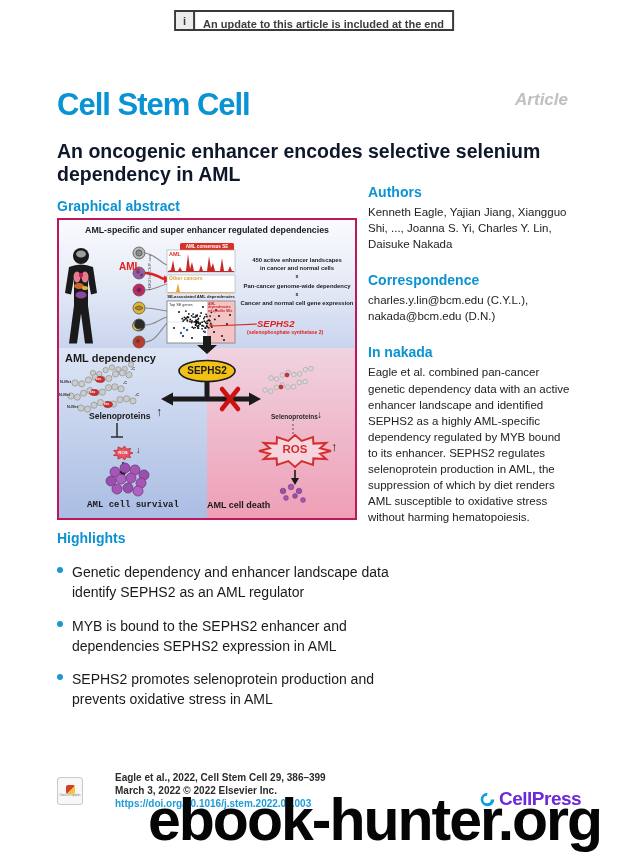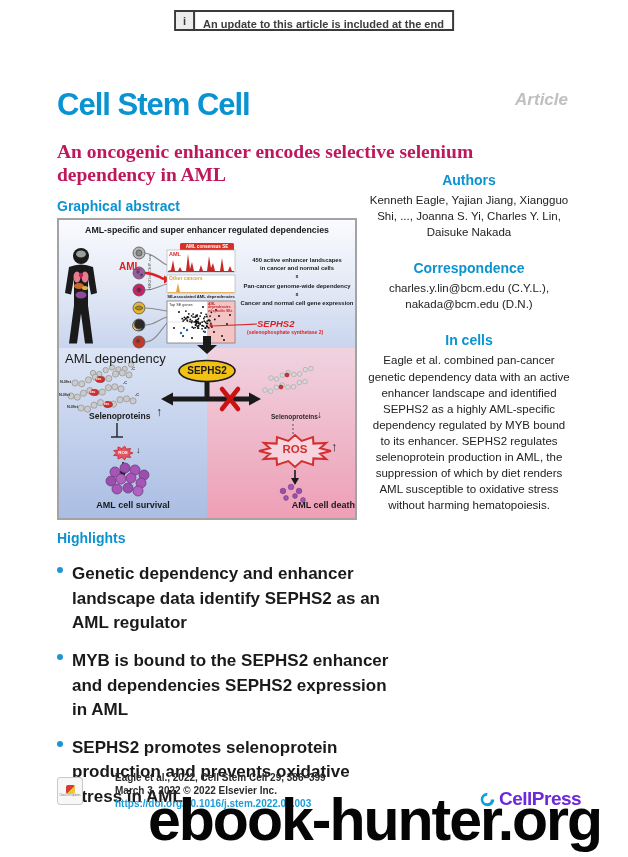--- a/index.html
+++ b/index.html
@@ -9,73 +9,73 @@
   
   .banner{position:absolute;top:10px;left:50%;transform:translateX(-50%);display:flex;align-items:stretch;border:2px solid #3a3a3a;background:#fff;height:21px;box-sizing:border-box;}
   .banner-i{width:17px;display:flex;align-items:center;justify-content:center;background:#ececec;border-right:2px solid #3a3a3a;font-size:11px;font-weight:bold;color:#3a3a3a;}
   .banner-text{display:flex;align-items:center;padding:12px 8px;font-size:11px;font-weight:bold;color:#3d3d3d;white-space:nowrap;}
 
   
   .journal-row{position:absolute;left:57px;top:88px;width:511px;display:flex;justify-content:space-between;align-items:flex-start;}
   .journal-logo{font-size:31px;font-weight:bold;color:#0a93d2;letter-spacing:-1px;line-height:1.1;}
   .article-type{font-size:17px;font-weight:bold;color:#c0c0c0;margin-top:2px;font-style:italic;}
 
-  .title{position:absolute;left:57px;top:140px;width:518px;margin:0;font-size:19.5px;line-height:1.2;font-weight:bold;color:#be185d;font-family:Liberation Serif, serif;}
+  .title{position:absolute;left:57px;top:140px;width:518px;margin:0;font-size:19.5px;line-height:1.2;font-weight:bold;color:#0f172a;}
 
   .sec-heading{font-size:14px;font-weight:bold;color:#0a93d2;}
   .ga-heading{position:absolute;left:57px;top:198px;}
 
   
-  .figure{position:absolute;left:57px;top:218px;width:300px;height:302px;border:2px solid #a3a3a3;box-sizing:border-box;background:#fff;}
+  .figure{position:absolute;left:57px;top:218px;width:300px;height:302px;border:2px solid #be185d;box-sizing:border-box;background:#fff;}
   .ga-top{position:absolute;left:0;top:0;width:296px;height:128px;background:linear-gradient(180deg,#fafbfe 0%,#e2e8f5 55%,#c9d5ee 100%);}
   .ga-bl{position:absolute;left:0;top:128px;width:148px;height:170px;background:linear-gradient(180deg,#dde5f5 0%,#aabde3 100%);}
   .ga-br{position:absolute;left:148px;top:128px;width:148px;height:170px;background:linear-gradient(180deg,#f0d3e0 0%,#ee9fb6 100%);}
   .figure svg{position:absolute;left:0;top:0;}
   .fl{position:absolute;color:#1a1a1a;line-height:1.15;}
   .ga-title{left:0;top:5px;width:296px;text-align:center;font-size:8.8px;font-weight:bold;}
   .aml-label{left:60px;top:41px;font-size:10px;font-weight:bold;color:#e02020;}
   .track-banner{left:121px;top:23.5px;width:54px;text-align:center;font-size:4.6px;font-weight:bold;color:#fff;}
   .track1-label{left:110px;top:31px;font-size:5.5px;font-weight:bold;color:#d32f2f;}
   .track2-label{left:110px;top:56px;font-size:5px;font-weight:bold;color:#d9a43b;}
   .yaxis-label{left:88px;top:70px;font-size:5.5px;color:#555;transform:rotate(-90deg) scale(.75);transform-origin:left top;white-space:nowrap;}
   .scatter-header{left:104px;top:75px;width:76px;text-align:center;font-size:4.2px;font-weight:bold;color:#222;}
   .scatter-left{left:110px;top:82.5px;font-size:3.8px;color:#333;}
   .scatter-zone{left:149px;top:82.5px;width:26px;font-size:3.4px;font-weight:bold;color:#c62828;}
   .criteria{left:180px;top:37px;width:116px;text-align:center;font-size:5.9px;font-weight:bold;color:#1a1a1a;}
   .criteria .x{font-size:5.2px;margin:2.5px 0;}
   .criteria div{margin-bottom:1px;}
   .gene-label{left:198px;top:99px;font-size:9.5px;font-weight:bold;font-style:italic;color:#e02020;}
   .gene-sub{left:188px;top:110px;width:108px;font-size:5px;font-weight:bold;color:#e02020;}
-  .dep-label{left:6px;top:132px;font-size:13px;font-weight:normal;}
+  .dep-label{left:6px;top:132px;font-size:11px;font-weight:bold;}
   .sephs2-node{left:120px;top:145px;width:56px;text-align:center;font-size:10px;font-weight:bold;}
   .nmet{font-size:4px;font-weight:bold;color:#333;}
   .cterm{font-size:4px;font-weight:bold;color:#333;}
   .sec{font-size:3.2px;font-weight:bold;color:#fff;}
   .seleno-l{left:30px;top:192px;font-size:8.5px;font-weight:bold;}
   .arrow-up-l{left:97px;top:186px;font-size:12px;font-weight:bold;}
   .ros-small-label{left:56px;top:229.5px;width:16px;text-align:center;font-size:4.4px;font-weight:bold;color:#fff;}
   .arrow-dn-s{left:77px;top:225px;font-size:9px;font-weight:bold;}
-  .survival-label{left:0;top:280px;width:148px;text-align:center;font-size:9px;font-weight:bold;}
+  .survival-label{left:0;top:280px;width:148px;text-align:center;font-size:9px;font-weight:bold;font-family:Liberation Mono, monospace;}
   .seleno-r{left:212px;top:193px;font-size:6.5px;font-weight:bold;color:#2a2a2a;}
   .arrow-dn-r{left:258px;top:189px;font-size:10px;font-weight:bold;}
   .ros-big-label{left:218px;top:223px;width:36px;text-align:center;font-size:11.5px;font-weight:bold;color:#d32f2f;}
   .arrow-up-r{left:272px;top:220px;font-size:13px;font-weight:bold;}
-  .death-label{left:148px;top:280px;width:148px;text-align:right;font-size:9px;font-weight:bold;}
-
-  
-  .right-col{position:absolute;left:368px;top:172px;width:202px;text-align:center;}
+  .death-label{left:148px;top:280px;width:148px;text-align:left;font-size:9px;font-weight:bold;}
+
+  
+  .right-col{position:absolute;left:368px;top:184px;width:202px;}
   .right-col .body{font-size:11.5px;font-weight:normal;color:#222;line-height:1.4;margin-top:4px;}
   .right-col .gap{margin-top:20px;}
 
   
   .highlights{position:absolute;left:57px;top:530px;width:342px;}
   .highlights ul{list-style:none;margin:16px 0 0 0;padding:0;}
   .highlights li{display:flex;gap:9px;margin-bottom:13px;}
   .hl-dot{flex:0 0 auto;width:6px;height:6px;border-radius:50%;background:#1f96d4;margin-top:5px;}
-  .hl-text{font-size:17px;font-weight:bold;color:#1a1a1a;line-height:1.45;}
+  .hl-text{font-size:14px;font-weight:normal;color:#1a1a1a;line-height:1.45;}
 
   
   .update-badge{position:absolute;left:57px;top:777px;width:24px;height:26px;border:1px solid #c9c9c9;border-radius:3px;background:#f7f7f7;display:flex;flex-direction:column;align-items:center;justify-content:center;gap:1px;}
   .badge-mark{width:9px;height:9px;border-radius:2px;background:linear-gradient(135deg,#d83a2e 55%,#f3c33c 55%);}
   .badge-text{font-size:2.6px;color:#777;text-align:center;line-height:1.1;}
   .footer-text{position:absolute;left:115px;top:771px;font-size:10px;font-weight:bold;color:#2b2b2b;line-height:1.32;}
   .footer-doi{color:#1e9cd7;}
   .cellpress{position:absolute;left:479px;top:788px;display:flex;align-items:center;gap:3px;}
   .cp-icon{width:17px;height:17px;}
   .cp-text{font-size:19px;font-weight:bold;color:#6d28d9;letter-spacing:-0.5px;}
@@ -413,21 +413,21 @@
     <div class="fl ros-big-label">ROS</div>
     <div class="fl arrow-up-r">↑</div>
     <div class="fl death-label">AML cell death</div>
   </div>
 
   <div class="right-col">
     <div class="sec-heading">Authors</div>
     <div class="body">Kenneth Eagle, Yajian Jiang, Xiangguo Shi, ..., Joanna S. Yi, Charles Y. Lin, Daisuke Nakada</div>
     <div class="sec-heading gap">Correspondence</div>
     <div class="body">charles.y.lin@bcm.edu (C.Y.L.), nakada@bcm.edu (D.N.)</div>
-    <div class="sec-heading gap">In cells</div>
+    <div class="sec-heading gap">In nakada</div>
     <div class="body">Eagle et al. combined pan-cancer genetic dependency data with an active enhancer landscape and identified SEPHS2 as a highly AML-specific dependency regulated by MYB bound to its enhancer. SEPHS2 regulates selenoprotein production in AML, the suppression of which by diet renders AML susceptible to oxidative stress without harming hematopoiesis.</div>
   </div>
 
   <div class="highlights">
     <div class="sec-heading">Highlights</div>
     <ul>
       <li>
           <span class="hl-dot"></span>
           <span class="hl-text">Genetic dependency and enhancer landscape data identify SEPHS2 as an AML regulator</span>
         </li>

